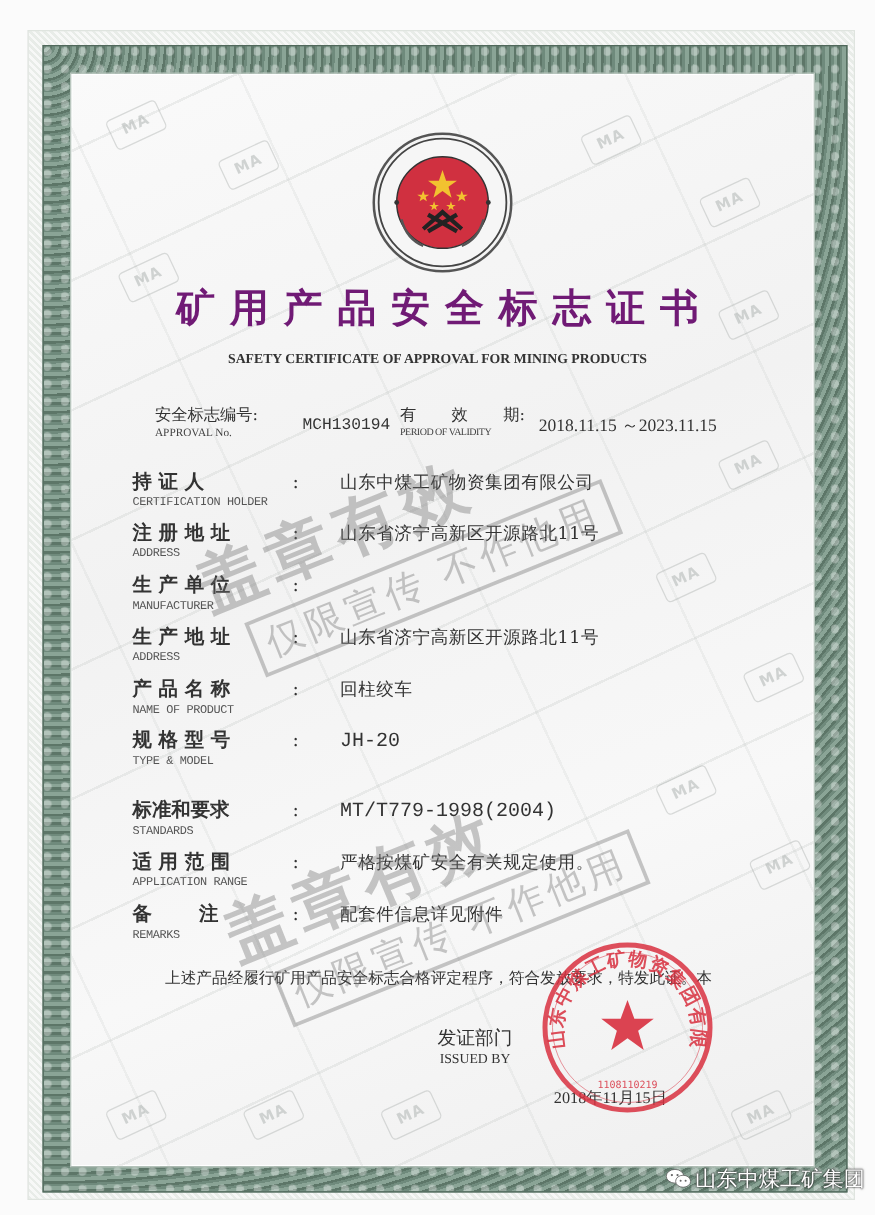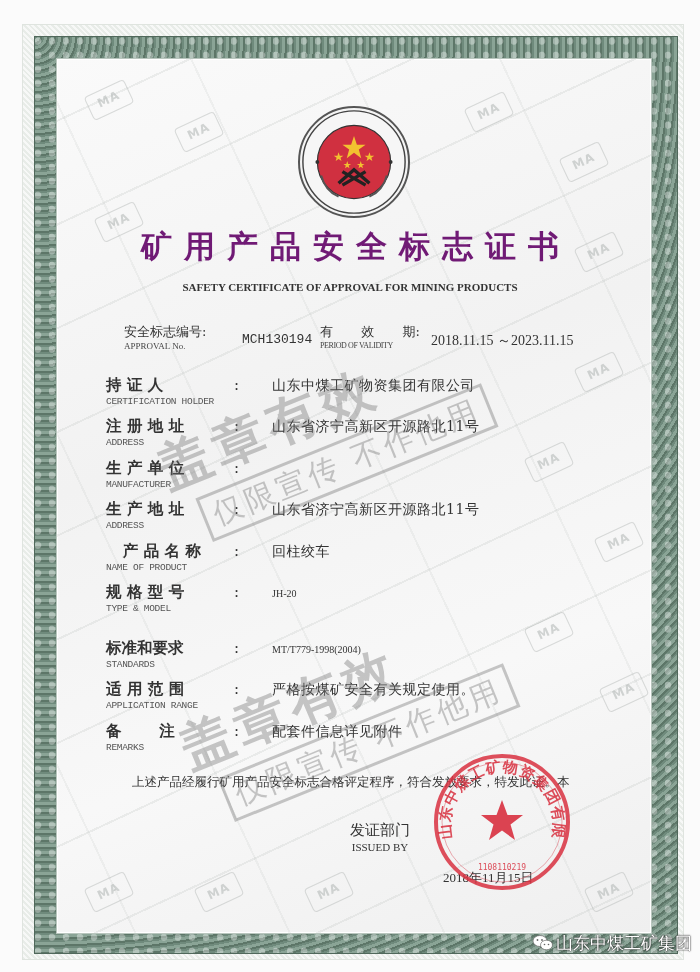--- a/index.html
+++ b/index.html
@@ -62,21 +62,21 @@
     .approval-row { position: absolute; top: 323px; left: 124px; width: 500px; height: 36px; }
     .lbl-cn { font-family: "DejaVu Serif", serif; font-size: 13px; color: #333; white-space: nowrap; }
     .lbl-en-small { font-family: "Liberation Serif", serif; font-size: 9px; color: #444; white-space: nowrap; }
     .mono-val { font-family: "Liberation Mono", "DejaVu Sans Mono", monospace; font-size: 13px; color: #333; white-space: nowrap; margin-left: 20px; }
 
     .field { position: absolute; left: 106px; }
     .field .cn-row { display: flex; align-items: baseline; height: 20px; gap: 28px; }
     .field .cn-label { font-family: "DejaVu Serif", serif; font-size: 15.5px; font-weight: bold; color: #333; display: inline-block; white-space: nowrap; }
     .field .colon { font-family: "DejaVu Serif", serif; font-size: 15px; color: #333; margin: 0 5px 0 5px; }
     .field .cn-value { font-family: "DejaVu Serif", serif; font-size: 14px; color: #333; letter-spacing: 0.5px; white-space: nowrap; }
-    .field .mono-value { font-family: Liberation Serif, serif; font-size: 10px; color: #333; white-space: nowrap; }
+    .field .mono-value { font-family: Liberation Mono, monospace; font-size: 16px; color: #333; white-space: nowrap; }
     .field .en-label { font-family: "Liberation Mono", "DejaVu Sans Mono", monospace; font-size: 9.5px; color: #555; margin-top: 1px; letter-spacing: -0.3px; white-space: nowrap; }
 
     .statement {
       position: absolute; left: 106px; top: 771px; width: 520px;
       font-family: "DejaVu Serif", serif; font-size: 12.5px; color: #333; line-height: 21px;
     }
     .statement .indent { padding-left: 26px; }
 
     .issued { position: absolute; left: 340px; top: 821px; width: 80px; text-align: center; }
     .issued .cn { font-family: "DejaVu Serif", serif; font-size: 15px; color: #333; }
@@ -191,21 +191,21 @@
 <div class="field" style="top:499px;">
   <div class="cn-row">
       <span class="cn-label" style="width:95px;">生 产 地 址</span>
       <span class="colon">:</span>
       <span class="cn-value">山东省济宁高新区开源路北11号</span>
     </div>
   <div class="en-label">ADDRESS</div>
 </div>
 <div class="field" style="top:541px;">
   <div class="cn-row">
-      <span class="cn-label" style="width:95px;text-align:right;">产 品 名 称</span>
+      <span class="cn-label" style="width:95px;">产 品 名 称</span>
       <span class="colon">:</span>
       <span class="cn-value">回柱绞车</span>
     </div>
   <div class="en-label">NAME OF PRODUCT</div>
 </div>
 <div class="field" style="top:582px;">
   <div class="cn-row">
       <span class="cn-label" style="width:95px;">规 格 型 号</span>
       <span class="colon">:</span>
       <span class="mono-value">JH-20</span>

